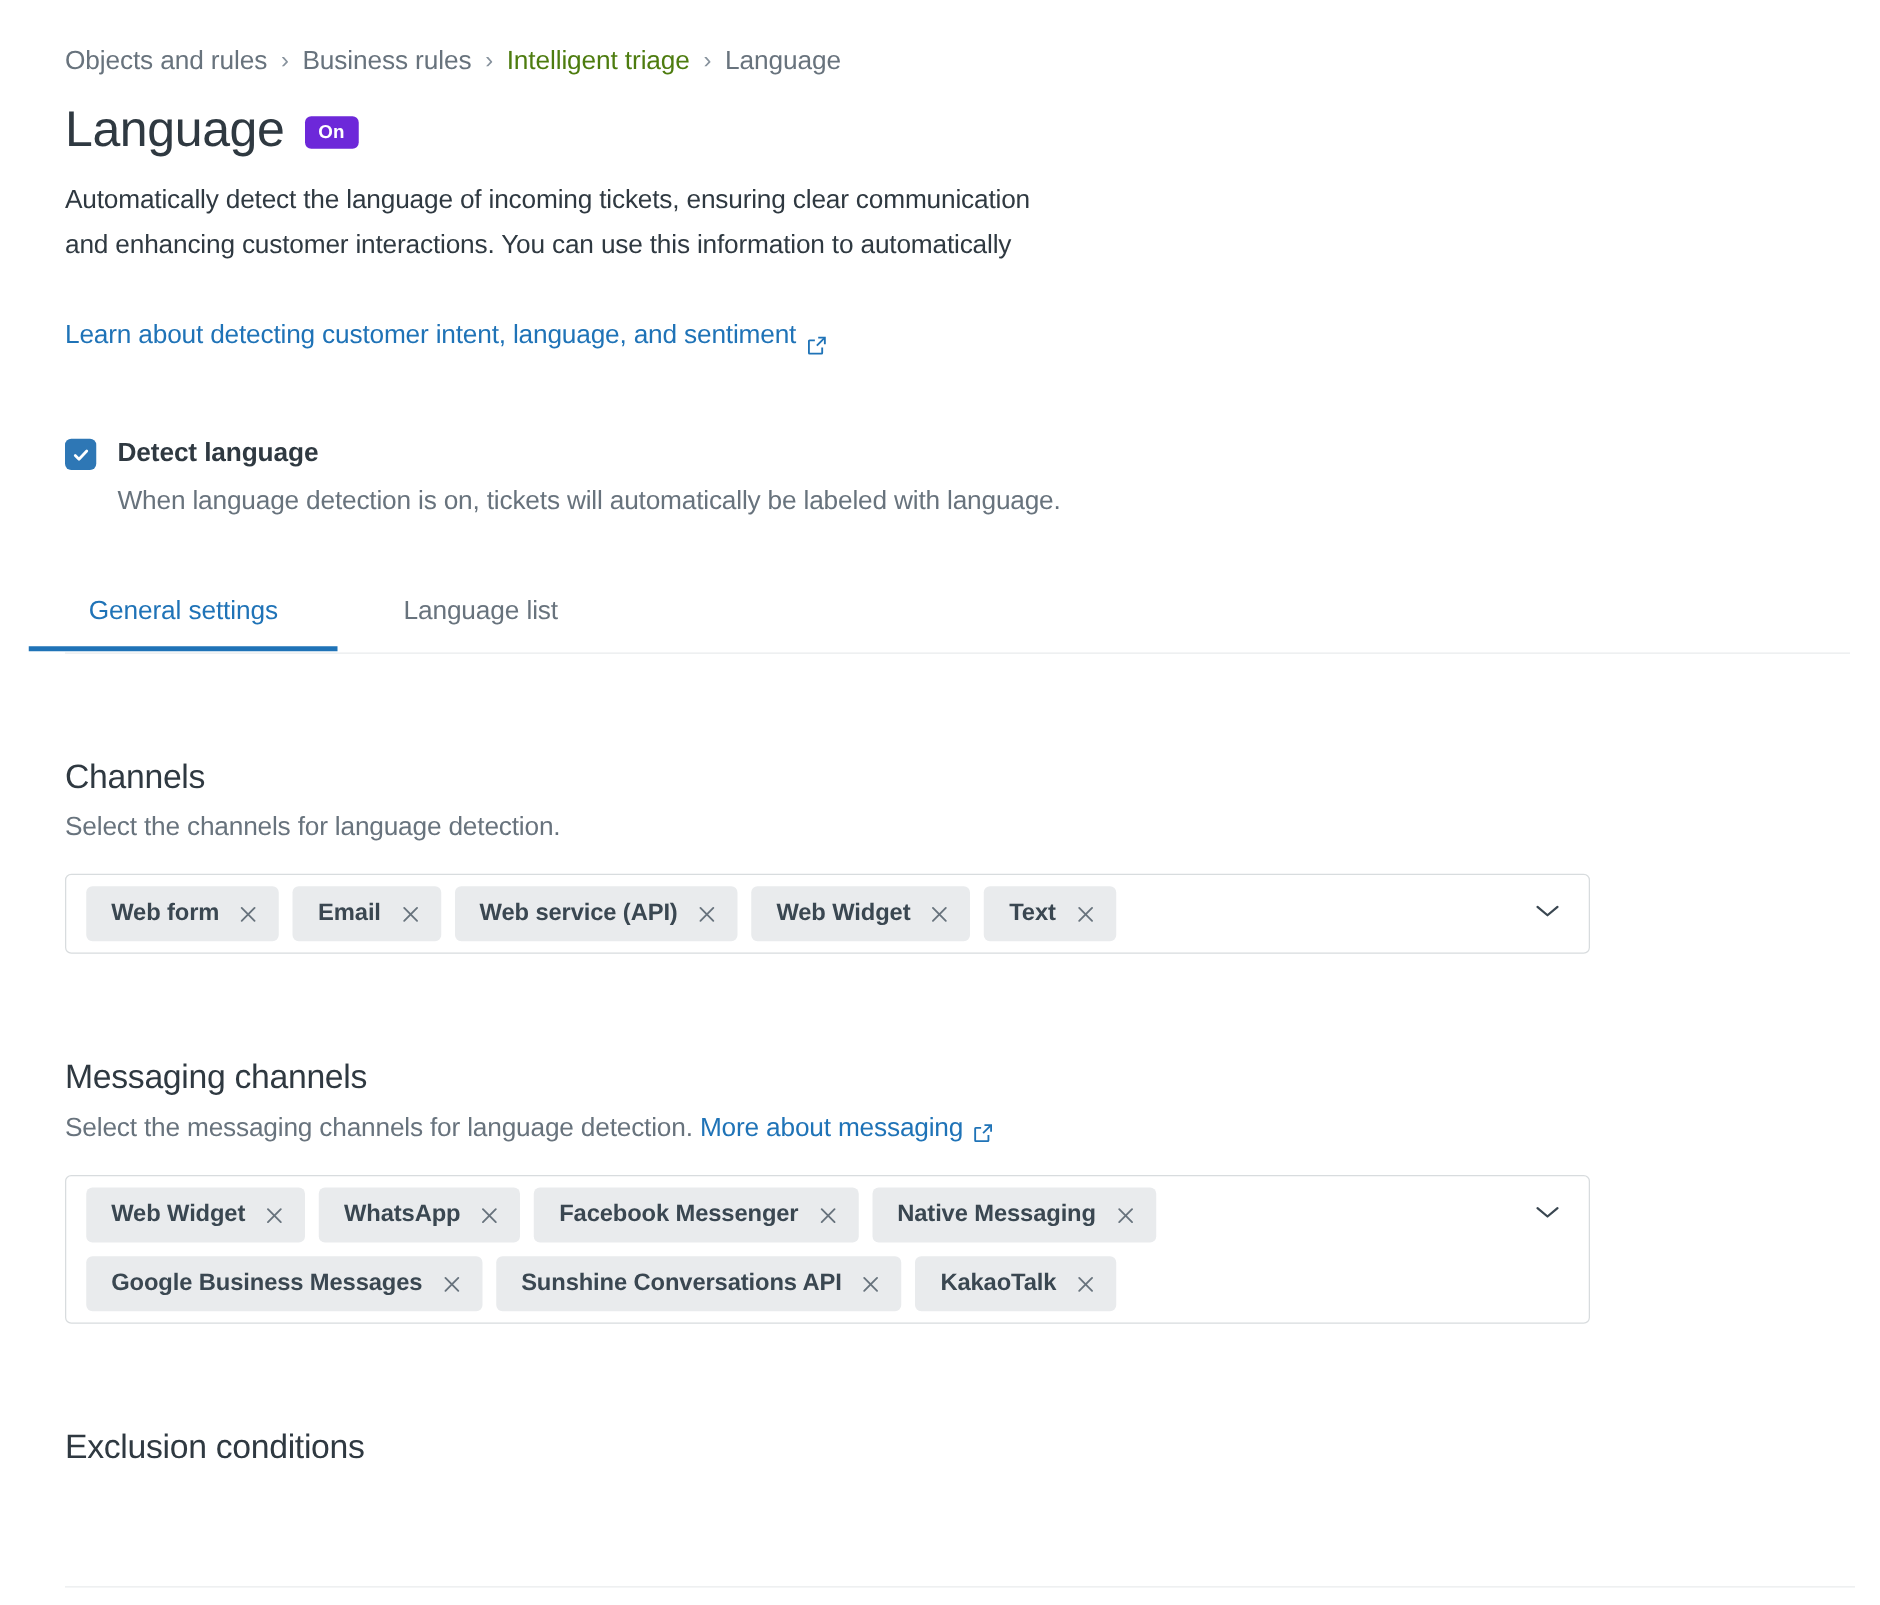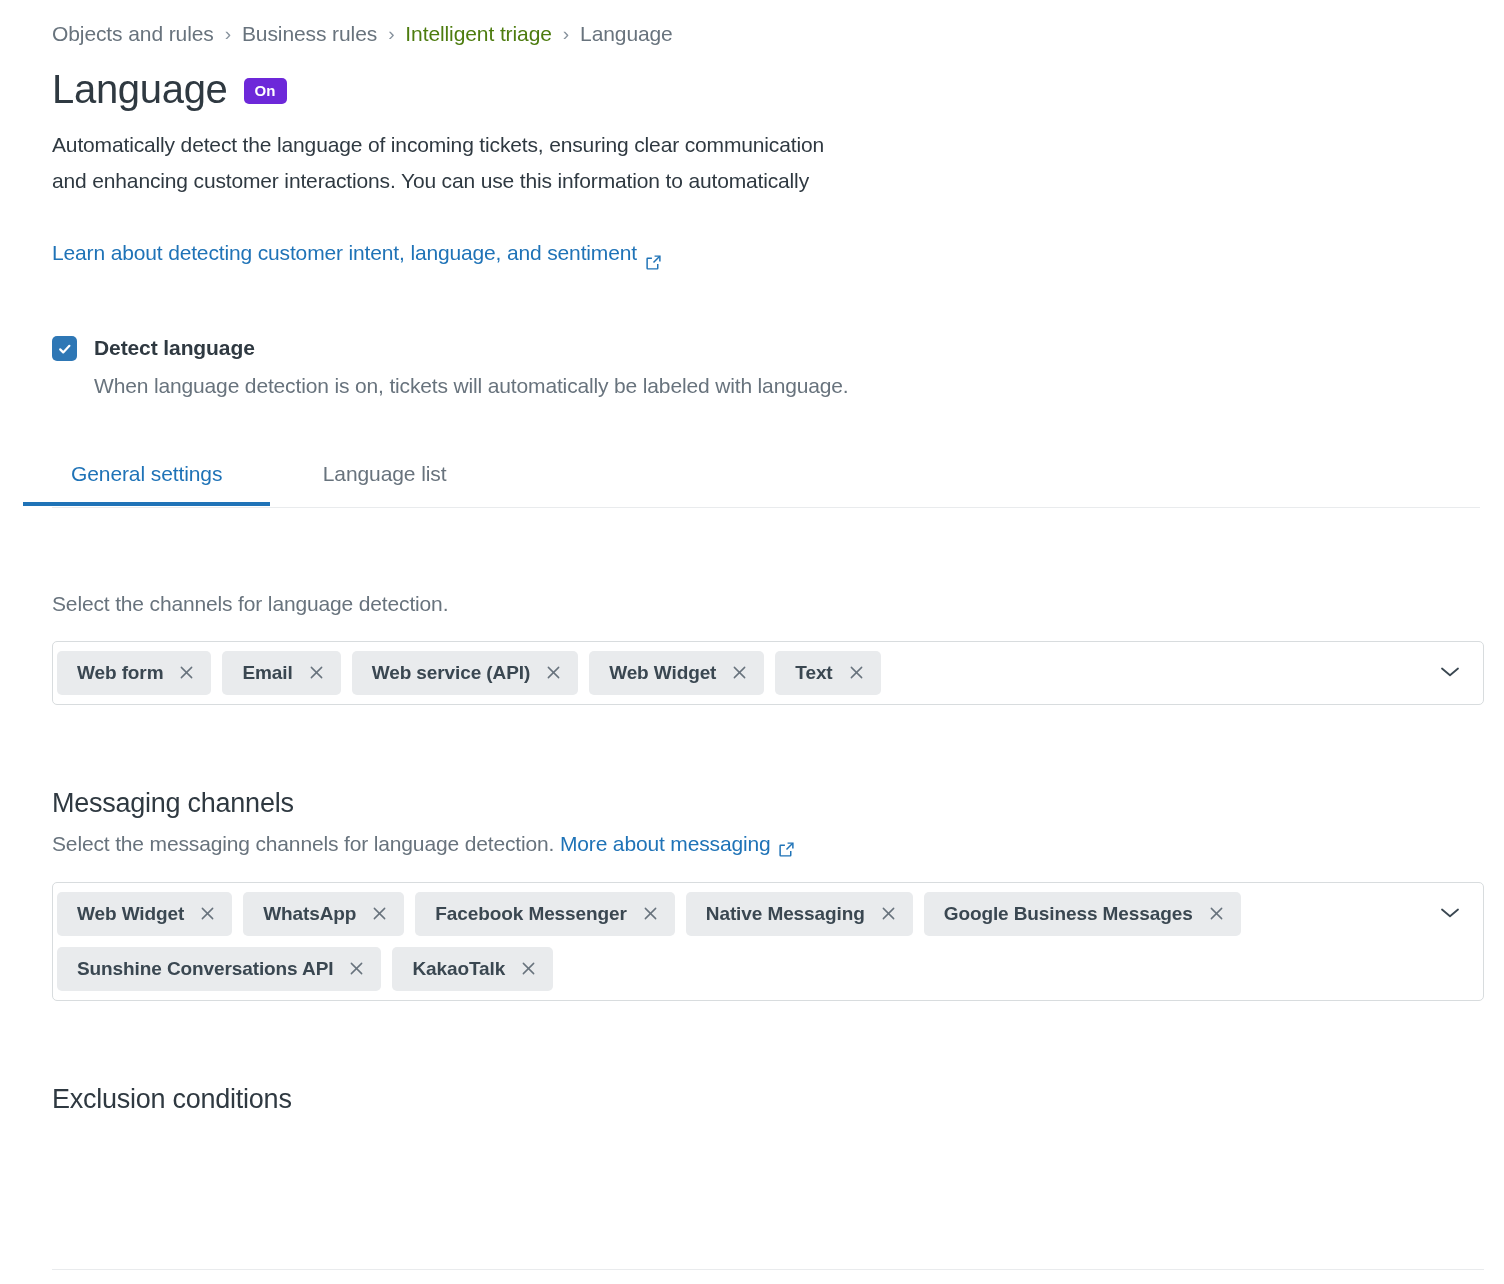--- a/index.html
+++ b/index.html
@@ -23,21 +23,21 @@
     width: 1504px;
   }
 
   
   .breadcrumb {
     display: flex;
     align-items: center;
     font-size: 21px;
     color: #68737d;
     line-height: 1;
-    margin-top: 3px;
+    margin-top: 18px;
     letter-spacing: -0.1px;
     text-align: right;
   }
   .crumb { white-space: nowrap; }
   .crumb.link { color: #4d7c0f; }
   .crumb.current { color: #68737d; }
   .crumb-sep {
     margin: 0 11px;
     color: #87929d;
     font-size: 19px;
@@ -184,23 +184,23 @@
     display: inline-flex;
     align-items: center;
     gap: 7px;
   }
 
   
   .multiselect {
     margin-top: 23px;
     border: 1px solid #d8dcde;
     border-radius: 5px;
-    width: 1432px;
+    width: 1220px;
     min-height: 62px;
-    padding: 9px 62px 9px 4px;
+    padding: 9px 62px 9px 16px;
     position: relative;
     background: #fff;
     display: flex;
     flex-wrap: wrap;
     align-content: flex-start;
     gap: 11px 11px;
   }
   .tag {
     background: #e9ebed;
     border-radius: 5px;
@@ -288,20 +288,21 @@
     <div class="cb-label">Detect language</div>
     <div class="cb-help">When language detection is on, tickets will automatically be labeled with language.</div>
   </div>
 
   <div class="tabs">
     <span class="tab active">General settings</span>
     <span class="tab">Language list</span>
   </div>
 
   <div class="section">
+    <h2 class="section-title">Channels</h2>
     <div class="section-sub">Select the channels for language detection.</div>
 
     <div class="multiselect">
       <span class="tag">
         <span>Web form</span>
         <span class="tag-x">
           <svg viewBox="0 0 14 14" width="15" height="15" fill="none" stroke="#68737d" stroke-width="1.4" stroke-linecap="round">
               <path d="M2.2 2.2L11.8 11.8M11.8 2.2L2.2 11.8"></path>
             </svg>
         </span>

